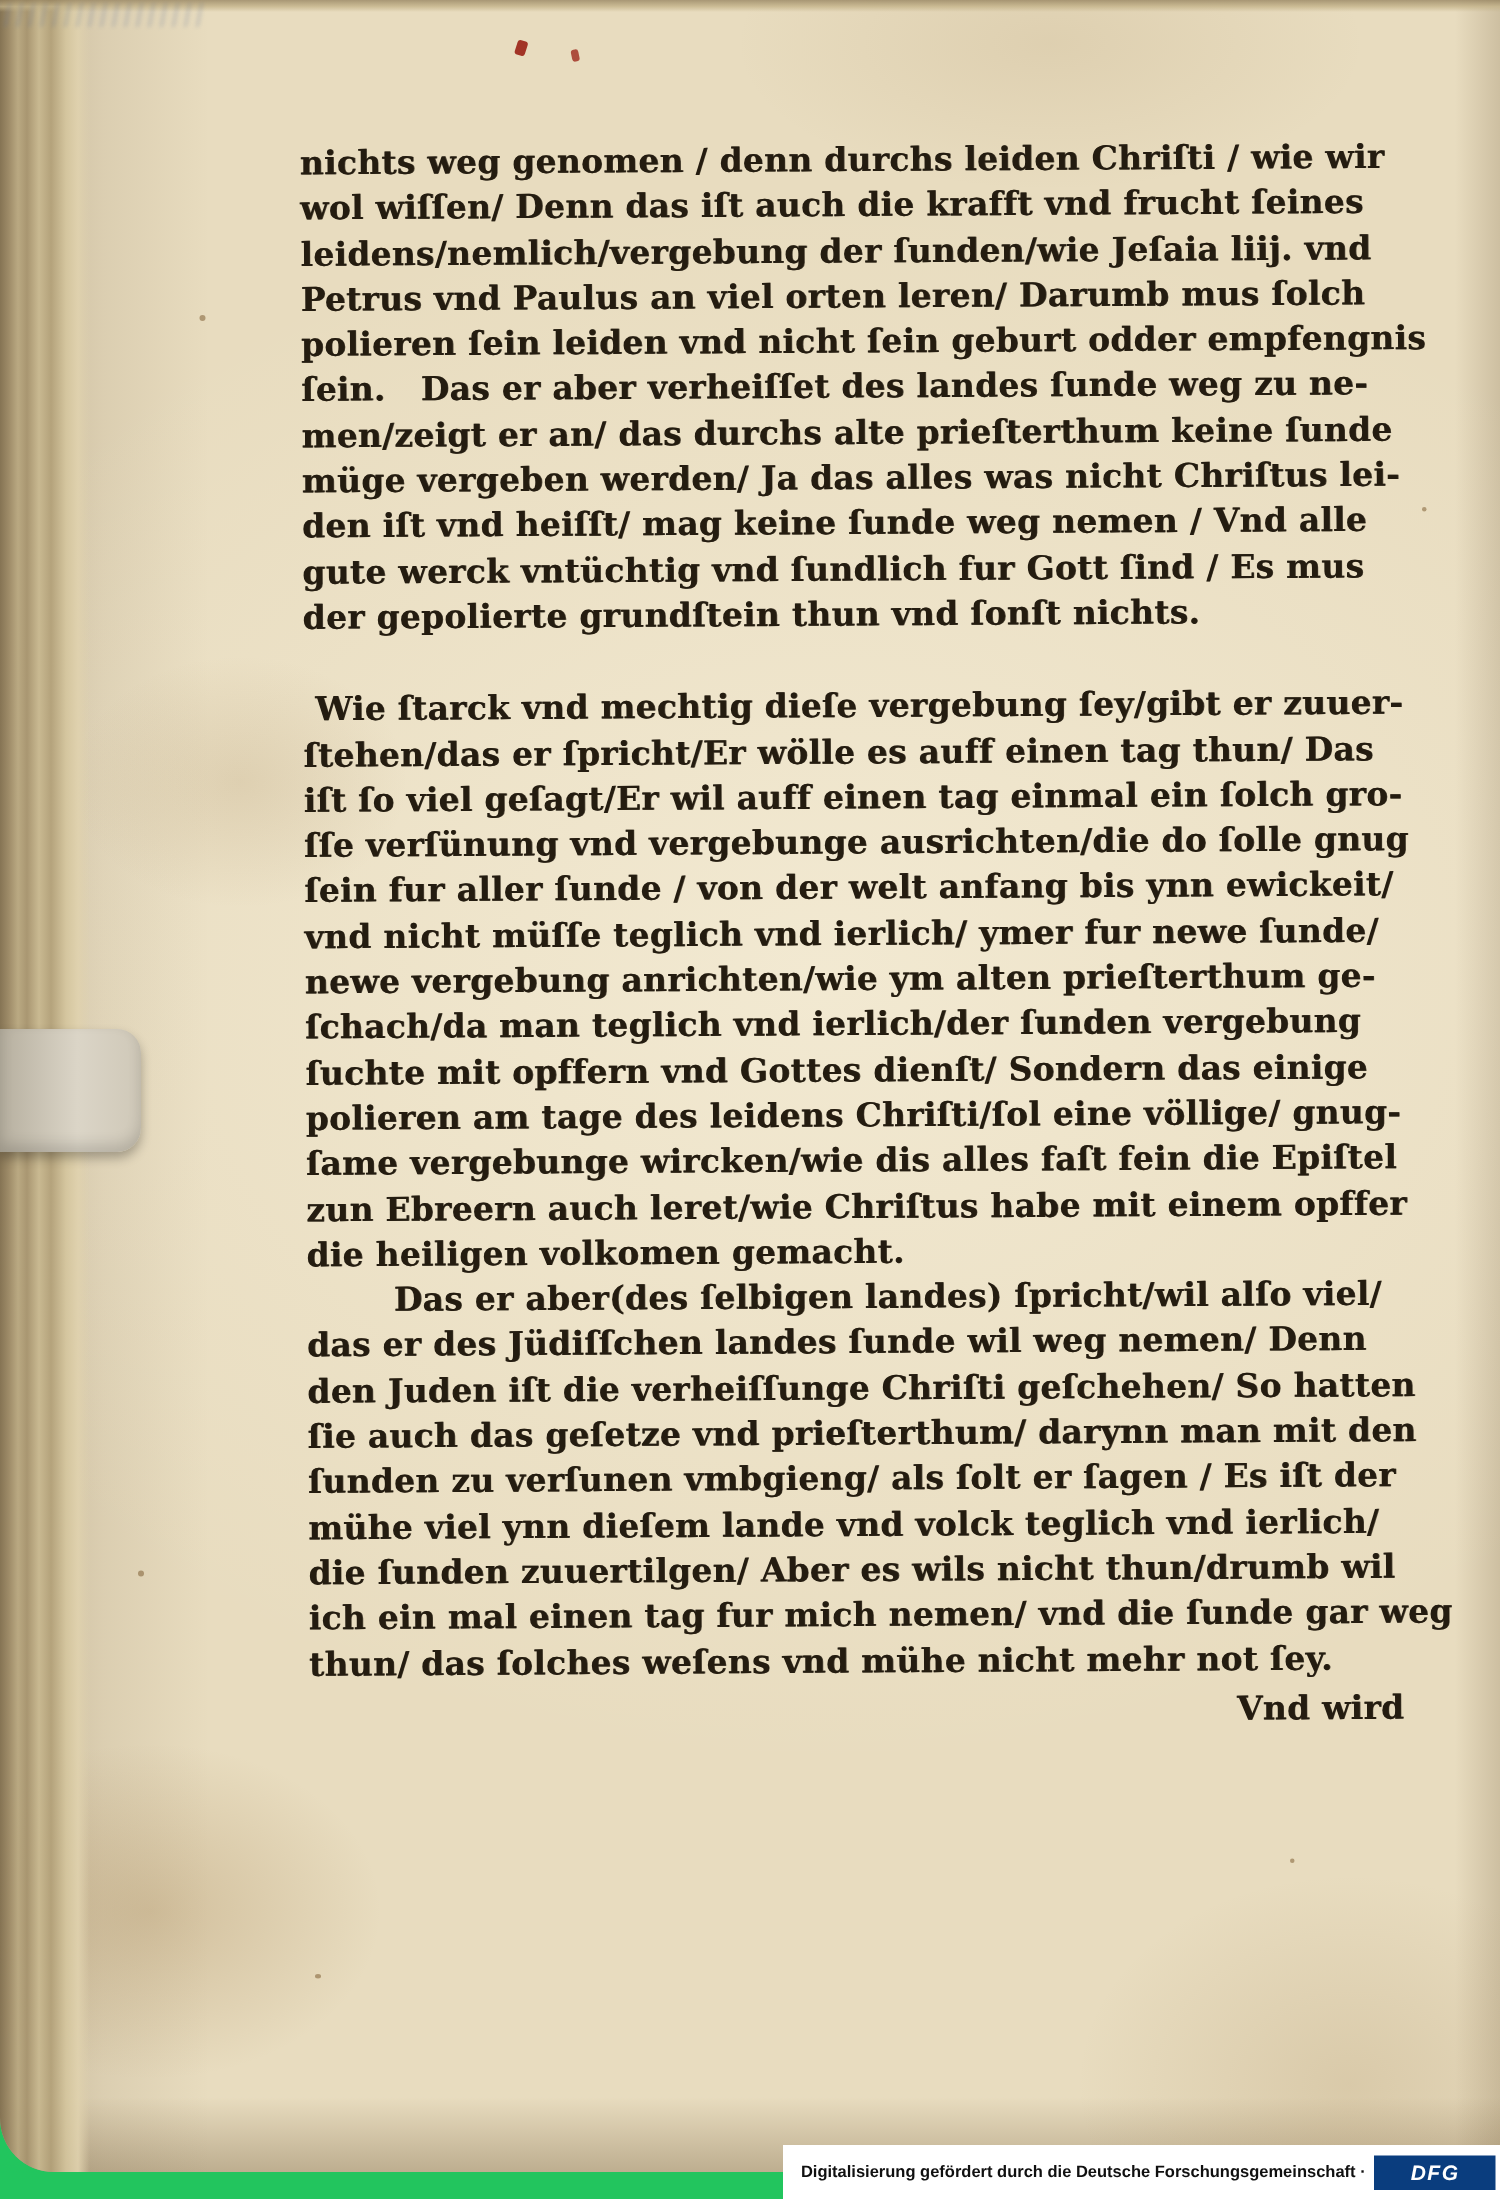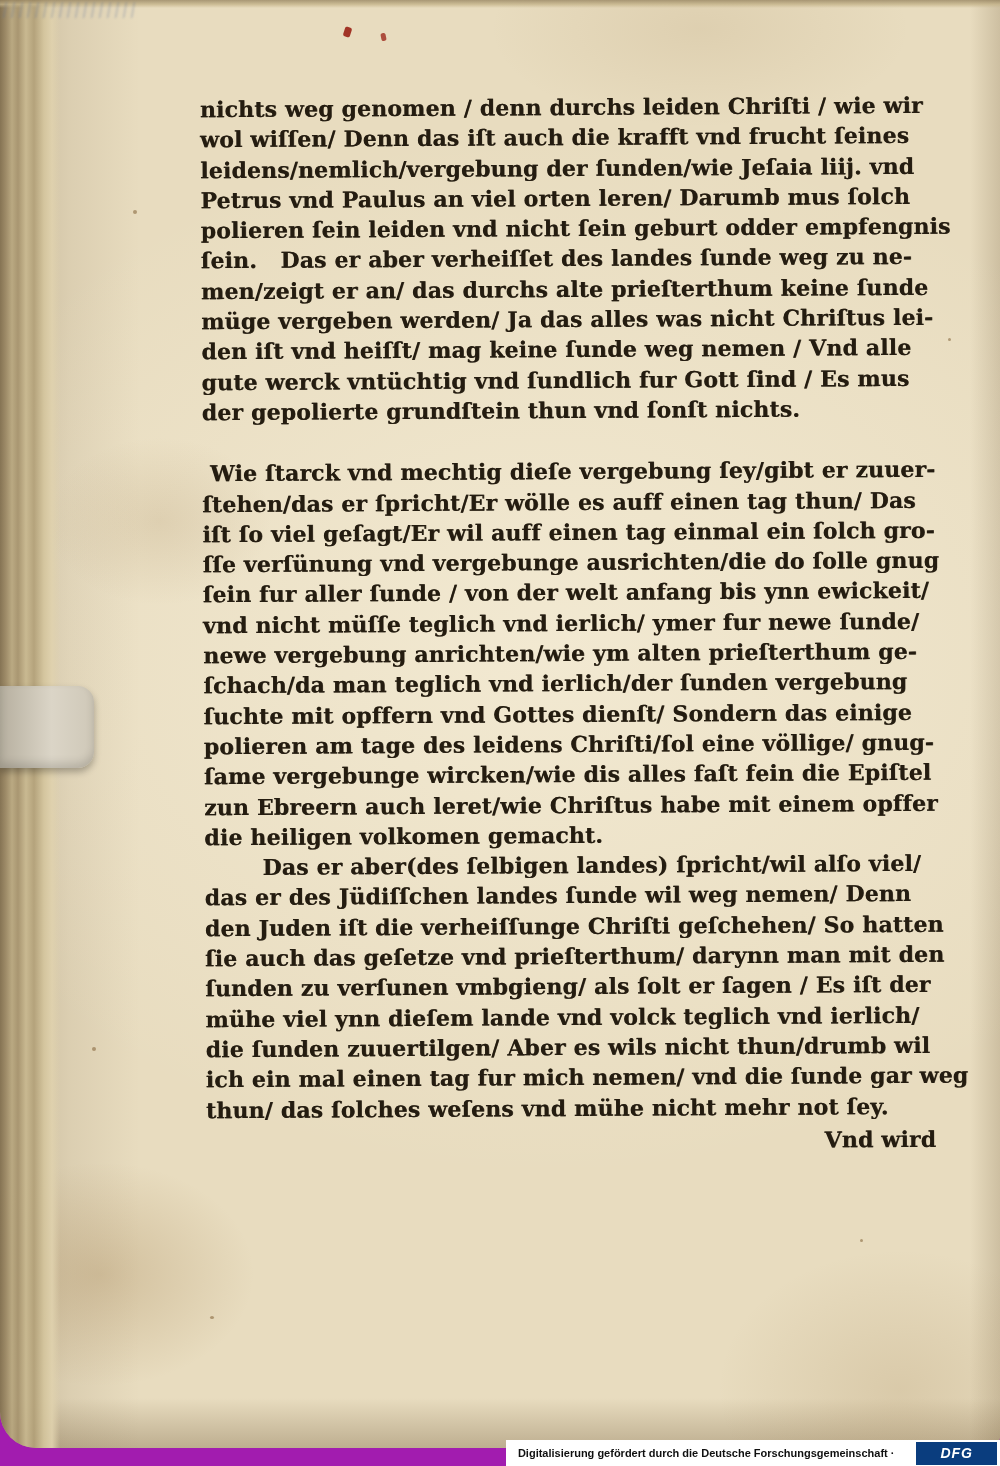--- a/index.html
+++ b/index.html
@@ -1,18 +1,18 @@
 <!DOCTYPE html>
 <html><head>
 <meta charset="utf-8">
 <style>
   html,body{margin:0;padding:0;}
   body{width:1000px;height:1466px;overflow:hidden;background:#171512;
        font-family:"DejaVu Serif", serif;}
-  .canvas{position:relative;width:1000px;height:1466px;background:#a21caf;}
+  .canvas{position:relative;width:1000px;height:1466px;background:#22c55e;}
 
   
   .paper{
     position:absolute;left:0;top:0;right:0;bottom:18px;
     overflow:hidden;
     border-bottom-left-radius:36px;
     border-bottom-right-radius:10px;
     background:
       radial-gradient(220px 160px at 10% 88%, rgba(150,115,65,.28), transparent 70%),
       radial-gradient(160px 120px at 16% 36%, rgba(150,118,70,.16), transparent 70%),
@@ -78,22 +78,22 @@
   }
   .tline{white-space:pre;line-height:30.3px;height:30.3px;}
   .para.p2{margin-top:31px;}
   .p2 .tline:first-child{text-indent:8px;}
   .p3 .tline:first-child{text-indent:58px;}
   .catchword{margin-top:3px;text-align:right;padding-right:10px;
              line-height:30.3px;}
 
   
   .credit-bar{
-    position:absolute;right:0;bottom:0;height:26px;
-    display:flex;align-items:center;gap:22px;
+    position:absolute;right:0;bottom:0;height:36px;
+    display:flex;align-items:center;gap:6px;
     background:#ffffff;padding:0 3px 0 12px;
     font-family:"Liberation Sans", sans-serif;
     font-size:11px;font-weight:700;color:#101010;white-space:nowrap;
   }
   .dfg-logo{
     background:#0a3d7e;color:#ffffff;font-style:italic;font-weight:700;
     font-size:14px;line-height:20px;padding:1px 24px 2px;letter-spacing:1px;
     font-family:"Liberation Sans", sans-serif;
   }
 </style>

